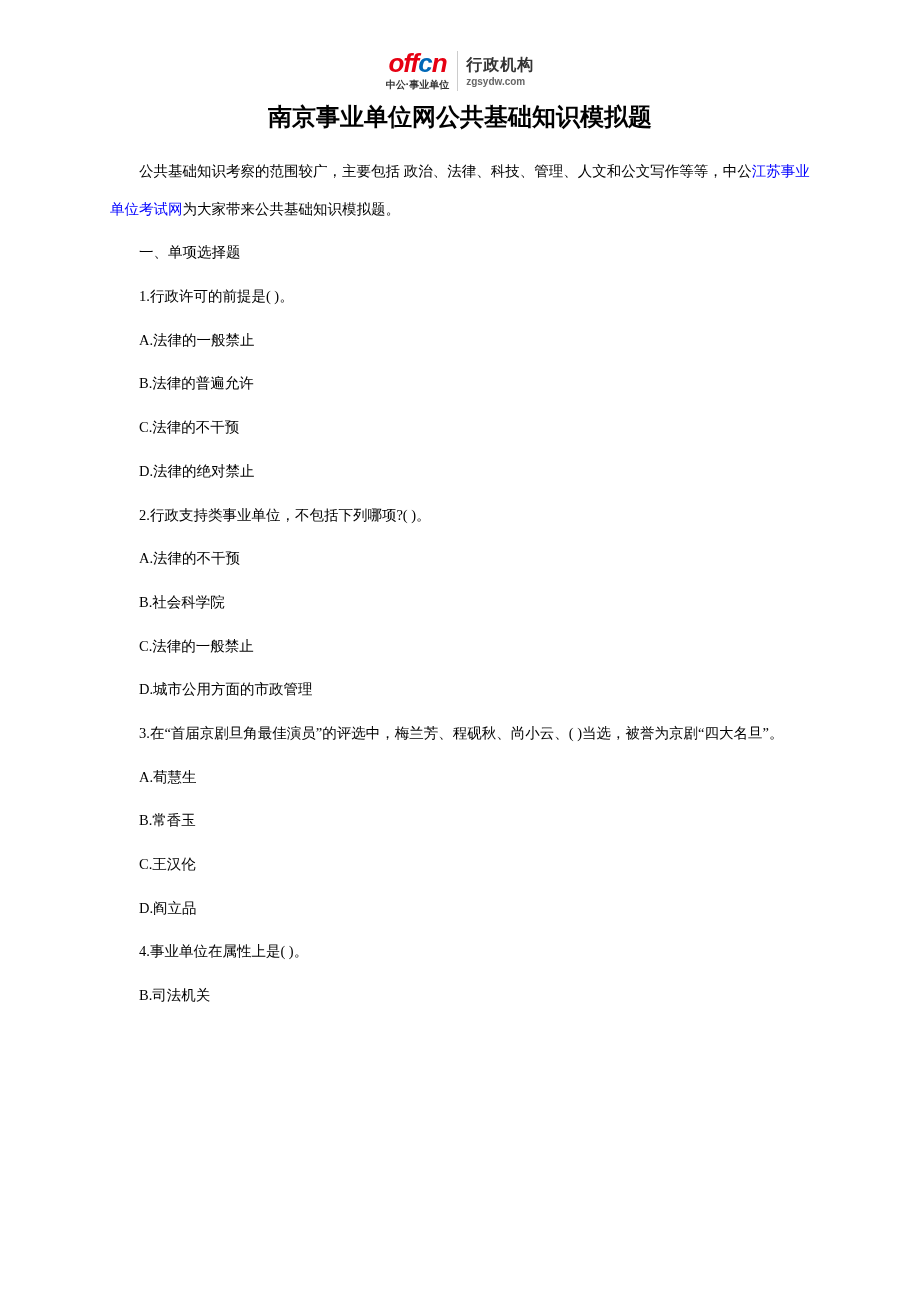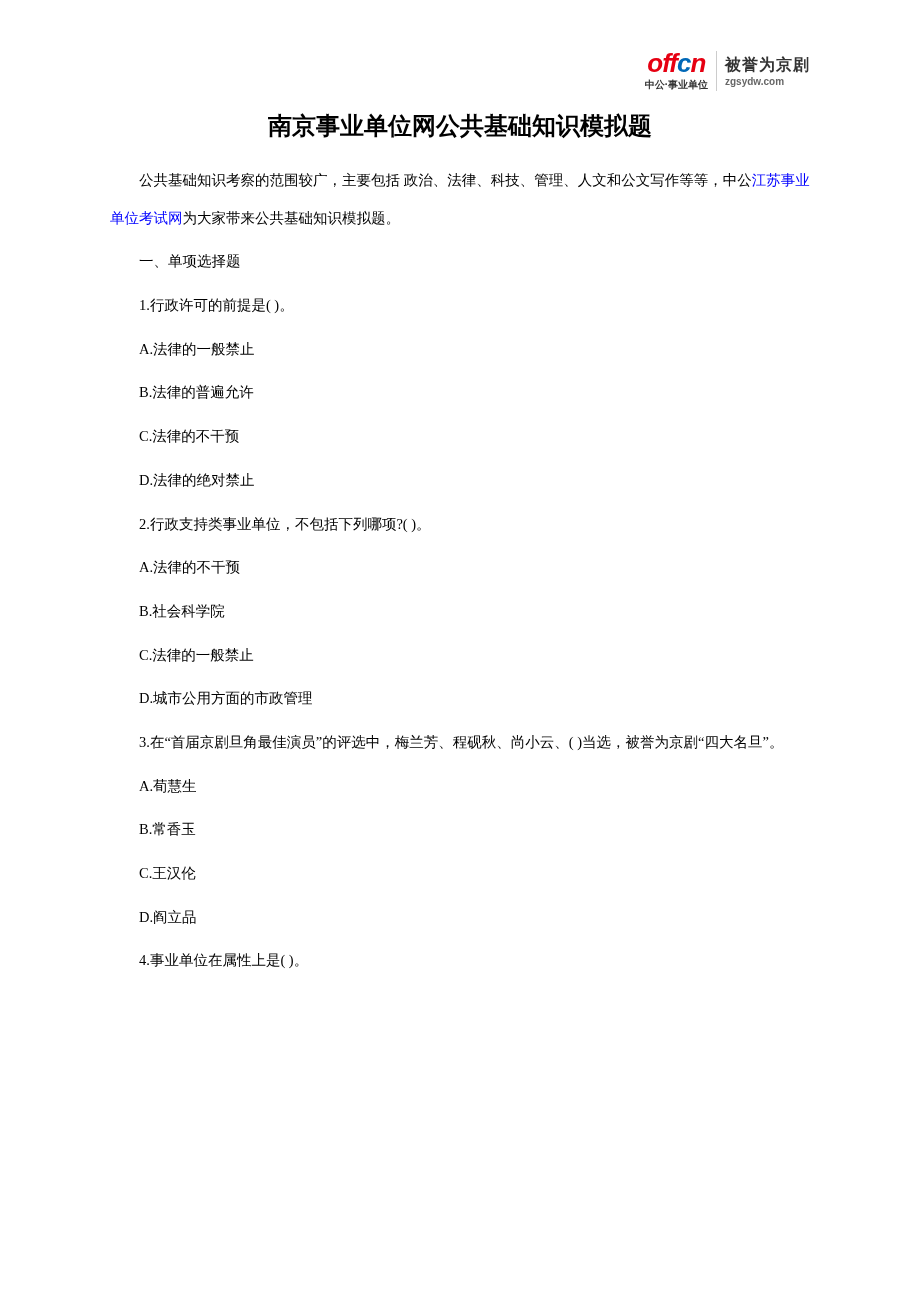--- a/index.html
+++ b/index.html
@@ -8,23 +8,23 @@
       box-sizing: border-box;
     }
     body {
       background: #ffffff;
       font-family: "SimSun", "宋体", serif;
       width: 920px;
       padding: 50px 110px 60px 110px;
     }
     .header {
       display: flex;
-      justify-content: flex-end;
+      justify-content: center;
       align-items: flex-end;
-      margin-bottom: 18px;
+      margin-bottom: 9px;
     }
     .logo-area {
       display: flex;
       align-items: center;
       gap: 8px;
     }
     .logo-left {
       display: flex;
       flex-direction: column;
       align-items: center;
@@ -113,21 +113,21 @@
 <body>
 
 <div class="header">
   <div class="logo-area">
     <div class="logo-left">
       <div class="logo-offcn">off<span class="blue-dot">c</span>n</div>
       <div class="logo-sub">中公·事业单位</div>
     </div>
     <div class="logo-divider"></div>
     <div class="logo-right">
-      <div class="logo-right-main">被誉为京剧</div>
+      <div class="logo-right-main">行政机构</div>
       <div class="logo-right-sub">zgsydw.com</div>
     </div>
   </div>
 </div>
 
 <h1 class="title">南京事业单位网公共基础知识模拟题</h1>
 
 <div class="content">
   <p class="intro">
     <span>公共基础知识考察的范围较广，主要包括 政治、法律、科技、管理、人文和公文写作等等，中公</span><a href="#">江苏事业单位考试网</a><span>为大家带来公共基础知识模拟题。</span>
@@ -147,13 +147,14 @@
   <p class="option">C.法律的一般禁止</p>
   <p class="option">D.城市公用方面的市政管理</p>
 
   <p class="question">3.在“首届京剧旦角最佳演员”的评选中，梅兰芳、程砚秋、尚小云、( )当选，被誉为京剧“四大名旦”。</p>
   <p class="option">A.荀慧生</p>
   <p class="option">B.常香玉</p>
   <p class="option">C.王汉伦</p>
   <p class="option">D.阎立品</p>
 
   <p class="question">4.事业单位在属性上是( )。</p>
+  <p class="option">B.司法机关</p>
 </div>
 
 </body></html>

